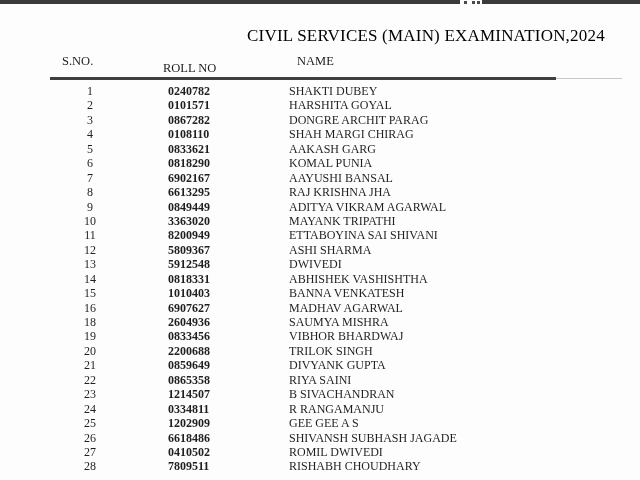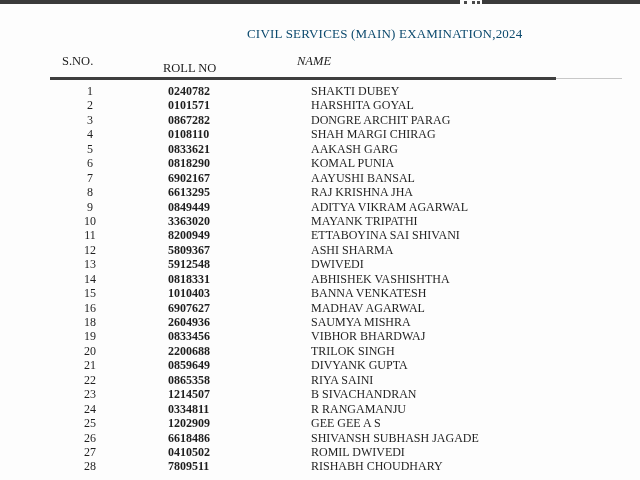--- a/index.html
+++ b/index.html
@@ -15,46 +15,46 @@
   }
   .notch{
     position:absolute;left:460px;top:0;width:22px;height:4px;background:#fdfdfd;
   }
   .notch::before{
     content:"";position:absolute;left:4px;top:1px;width:3px;height:3px;background:#4a4a4a;
     box-shadow:8px 0 0 #4a4a4a,13px 0 0 #4a4a4a;
   }
   .title{
     position:absolute;left:247px;top:26px;
-    font-size:13px;letter-spacing:0.2px;white-space:nowrap;color:#0c4a6e;
+    font-size:17px;letter-spacing:0.2px;white-space:nowrap;color:#000000;
   }
   .hdr{
     position:absolute;top:54px;font-size:12.5px;white-space:nowrap;color:#1c1c1c;
   }
   .hdr-sno{left:62px;text-align:center;}
   .hdr-roll{left:163px;margin-top:7px;}
-  .hdr-name{left:297px;font-style:italic;}
+  .hdr-name{left:297px;}
   .rule{
     position:absolute;left:50px;top:77px;width:506px;height:3px;background:#3f3f3f;
   }
   .rule-light{
     position:absolute;left:556px;top:78px;width:66px;height:1px;background:#c8c8c8;
   }
   .rows{
     position:absolute;left:0;top:84px;width:640px;
   }
   .trow{
     position:relative;height:14.45px;line-height:14.45px;font-size:12px;
   }
   .trow span{
     position:absolute;top:0;white-space:nowrap;
   }
   .c-sno{left:62px;width:56px;text-align:center;}
   .c-roll{left:168px;font-weight:bold;}
-  .c-name{left:311px;}
+  .c-name{left:289px;}
 </style>
 </head>
 <body>
 
 <div class="top-bar">
   <span class="notch"></span>
 </div>
 
 <div class="title">CIVIL SERVICES (MAIN) EXAMINATION,2024</div>
 

